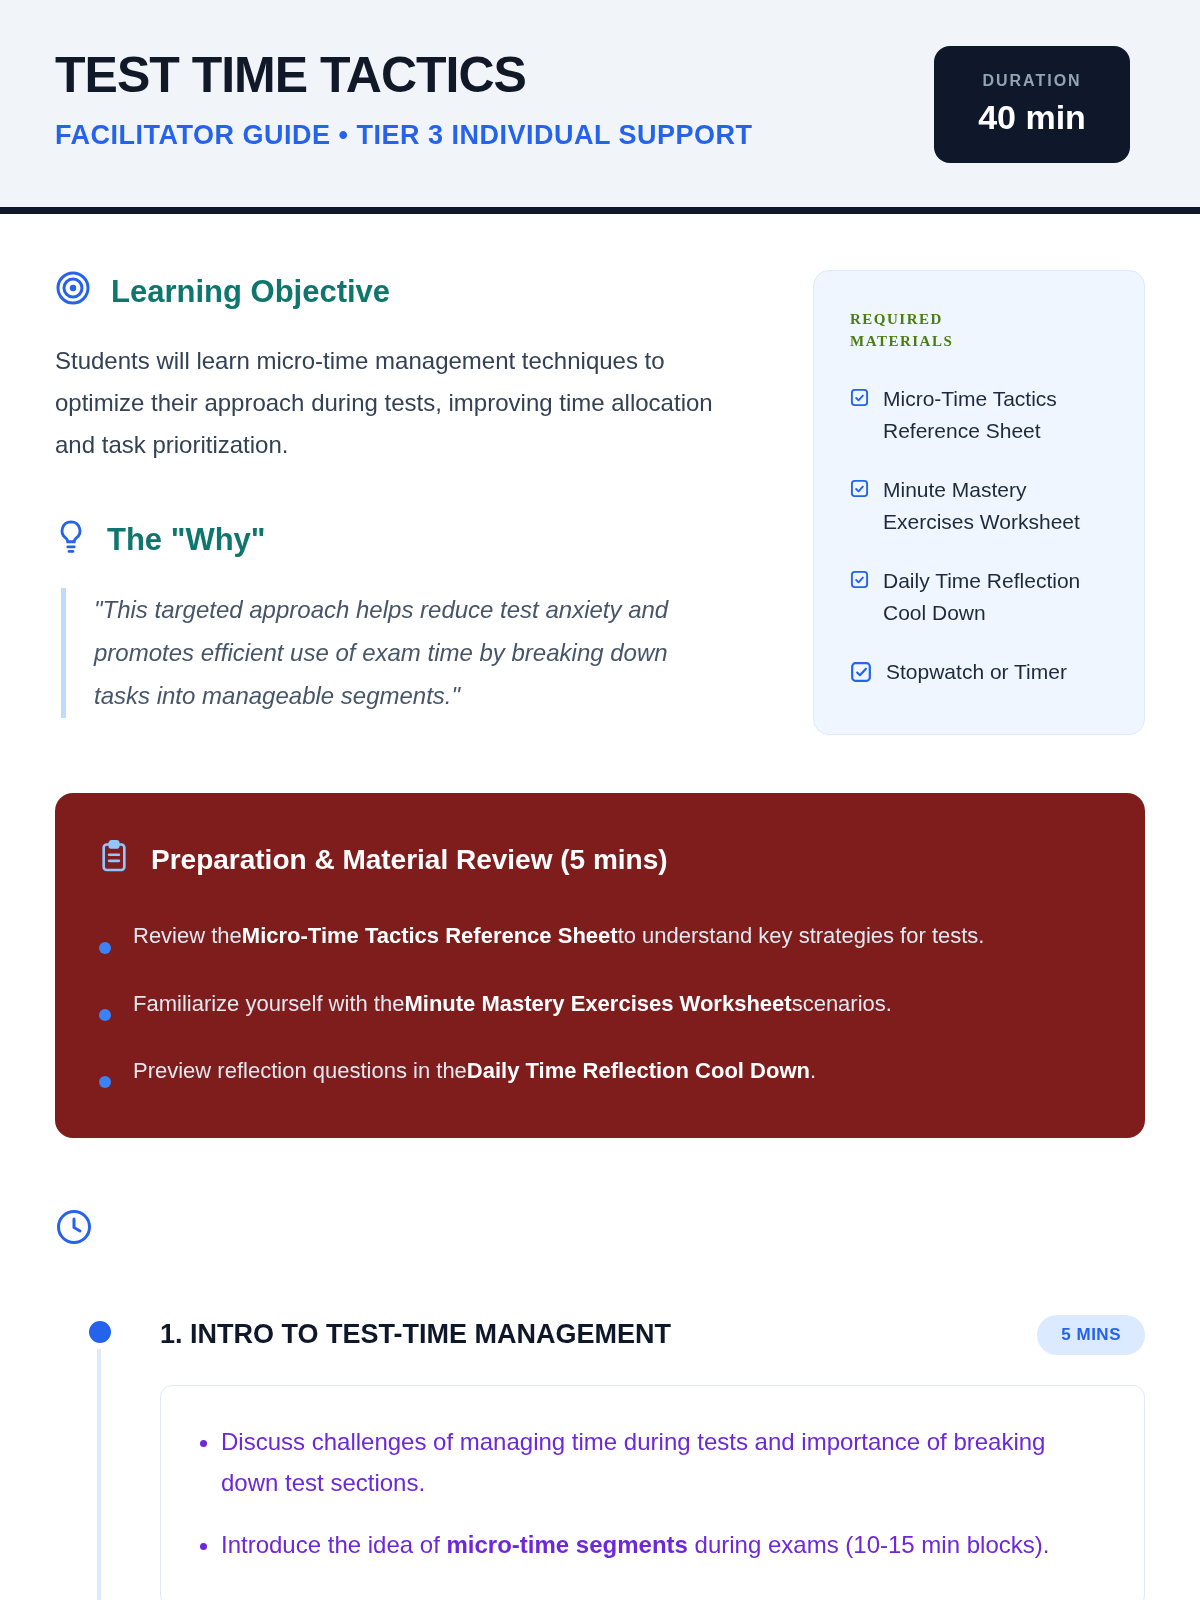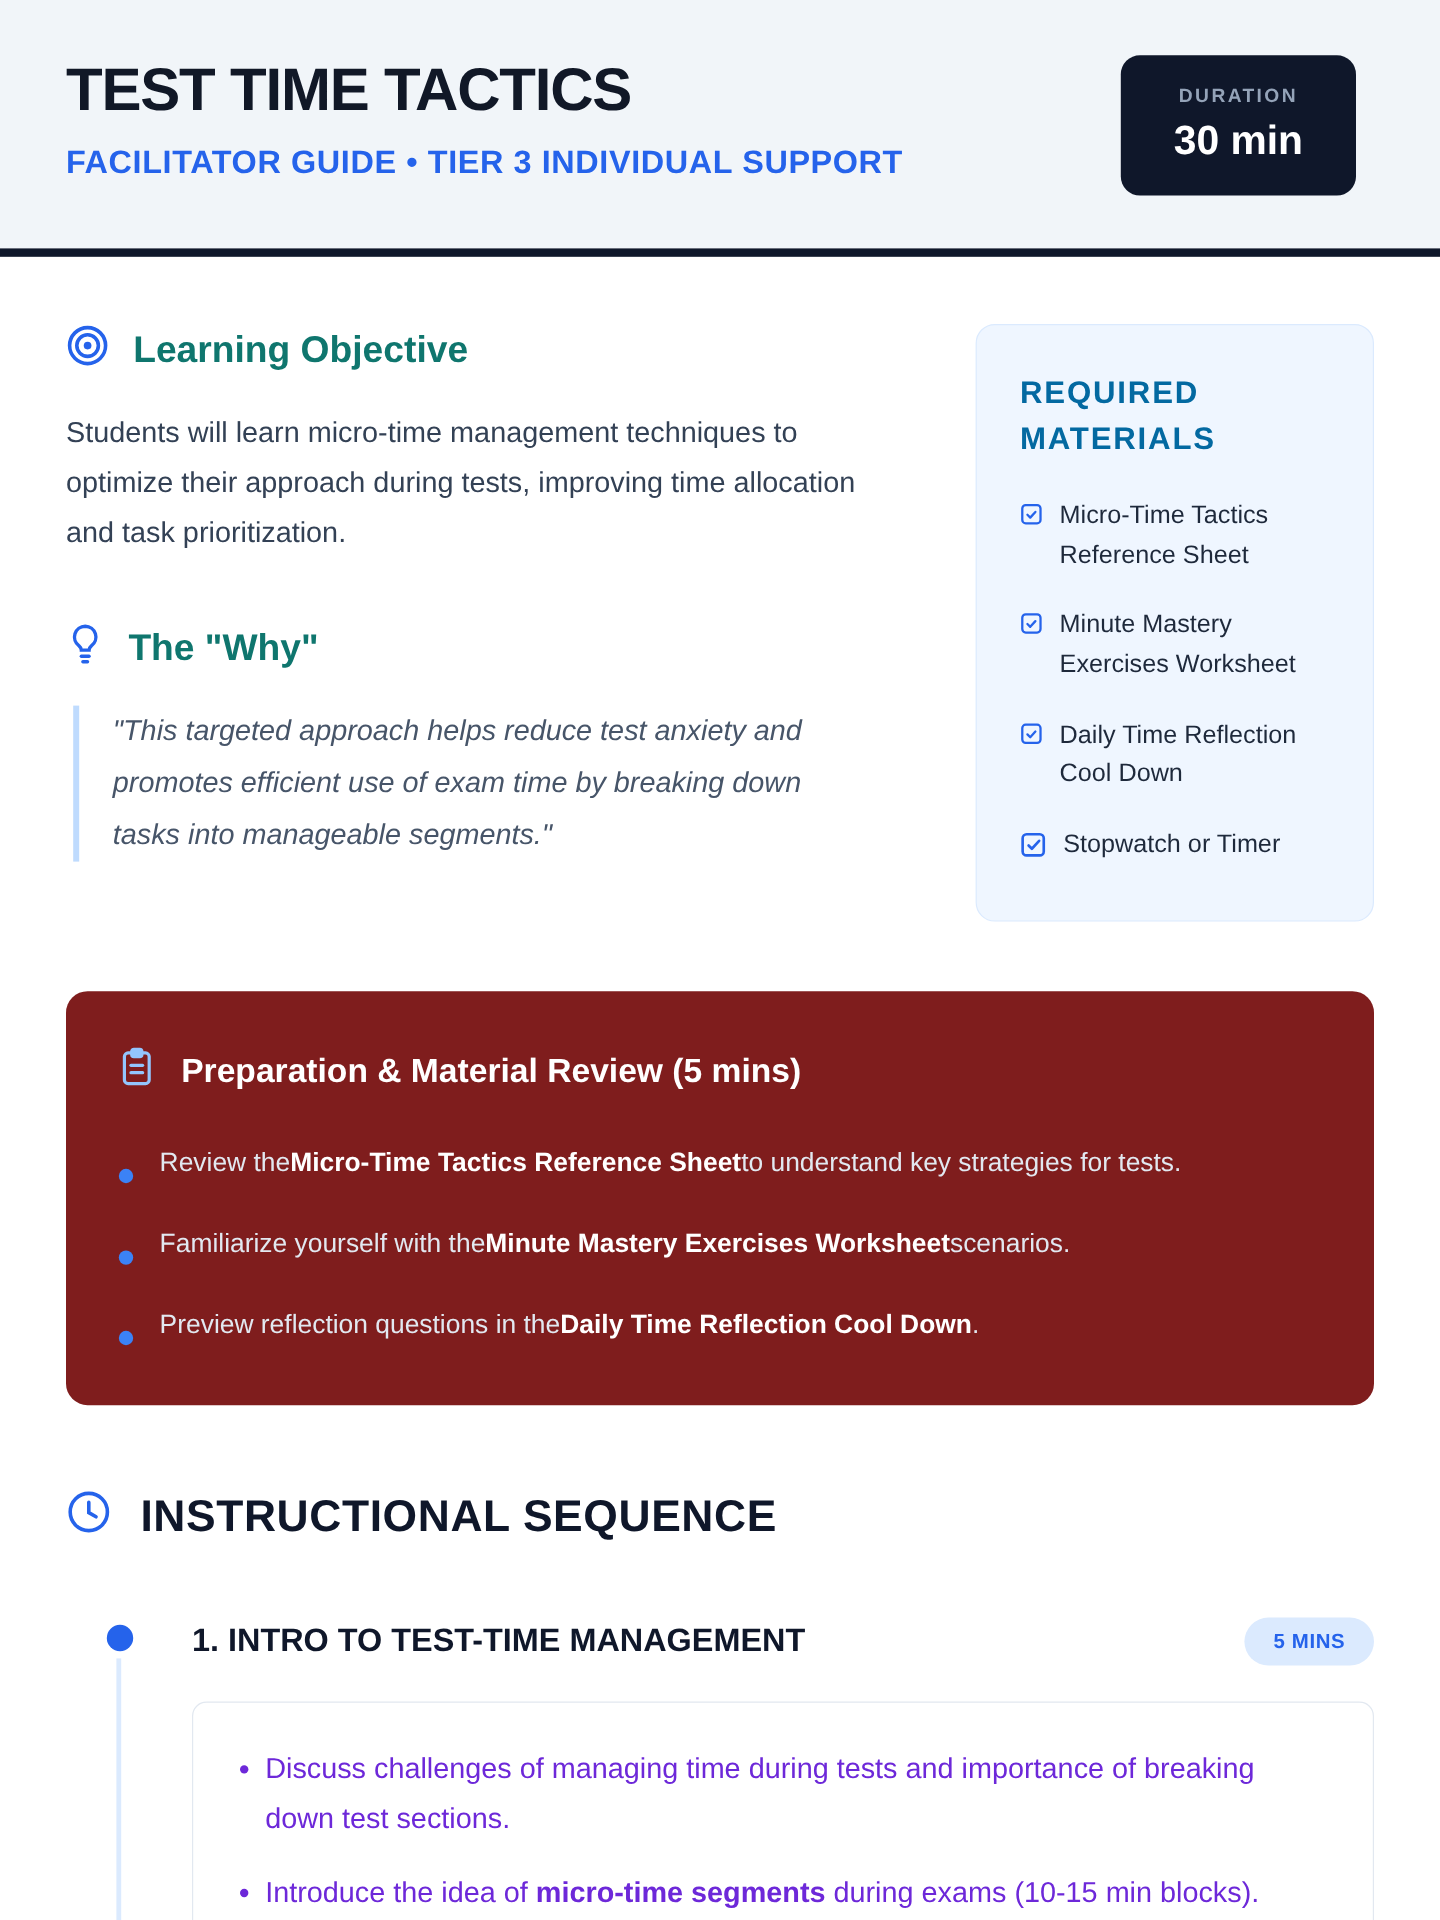--- a/index.html
+++ b/index.html
@@ -98,26 +98,27 @@
   
   .materials-card {
     width: 332px;
     flex-shrink: 0;
     background: #eff6ff;
     border: 1px solid #dbeafe;
     border-radius: 16px;
     padding: 38px 32px 42px 36px;
   }
   .materials-heading {
-    color: #0369a1;
-    font-size: 26px;
+    color: #4d7c0f;
+    font-size: 15px;
     font-weight: 700;
     letter-spacing: 1.5px;
     line-height: 1.45;
     max-width: 180px;
+    font-family: Liberation Serif, serif;
   }
   .materials-list { list-style: none; margin-top: 30px; }
   .materials-list li {
     display: flex;
     gap: 14px;
     align-items: flex-start;
     font-size: 21px;
     line-height: 1.55;
     color: #1e293b;
     margin-bottom: 26px;
@@ -235,21 +236,21 @@
 </head>
 <body>
 
 <header class="header">
   <div>
     <h1 class="page-title">TEST TIME TACTICS</h1>
     <div class="page-subtitle">FACILITATOR GUIDE • TIER 3 INDIVIDUAL SUPPORT</div>
   </div>
   <div class="duration-box">
     <div class="duration-label">DURATION</div>
-    <div class="duration-value">30 min</div>
+    <div class="duration-value">40 min</div>
   </div>
 </header>
 
 <main class="main">
 
   <div class="top-grid">
     <div class="left-col">
 
       <h2 class="section-h">
         <span>
@@ -340,21 +341,20 @@
     </div>
   </section>
 
   <h2 class="sequence-h">
     <span>
       <svg width="38" height="38" viewBox="0 0 38 38" fill="none" stroke="#2563eb" stroke-width="3" stroke-linecap="round">
         <circle cx="19" cy="19" r="15.5"></circle>
         <path d="M19 11v8.5l6 3.5"></path>
       </svg>
     </span>
-    <span>INSTRUCTIONAL SEQUENCE</span>
   </h2>
 
   <div class="timeline">
     <div class="step">
       <span class="step-dot"></span>
       <div class="step-head">
         <div class="step-title">1. INTRO TO TEST-TIME MANAGEMENT</div>
         <div class="step-badge">5 MINS</div>
       </div>
       <div class="step-card">

